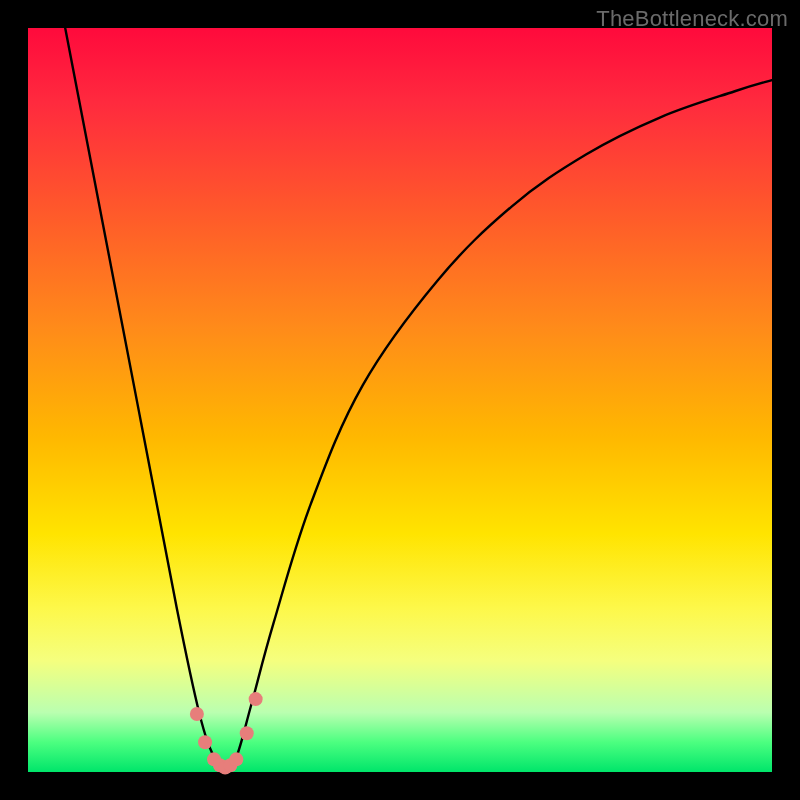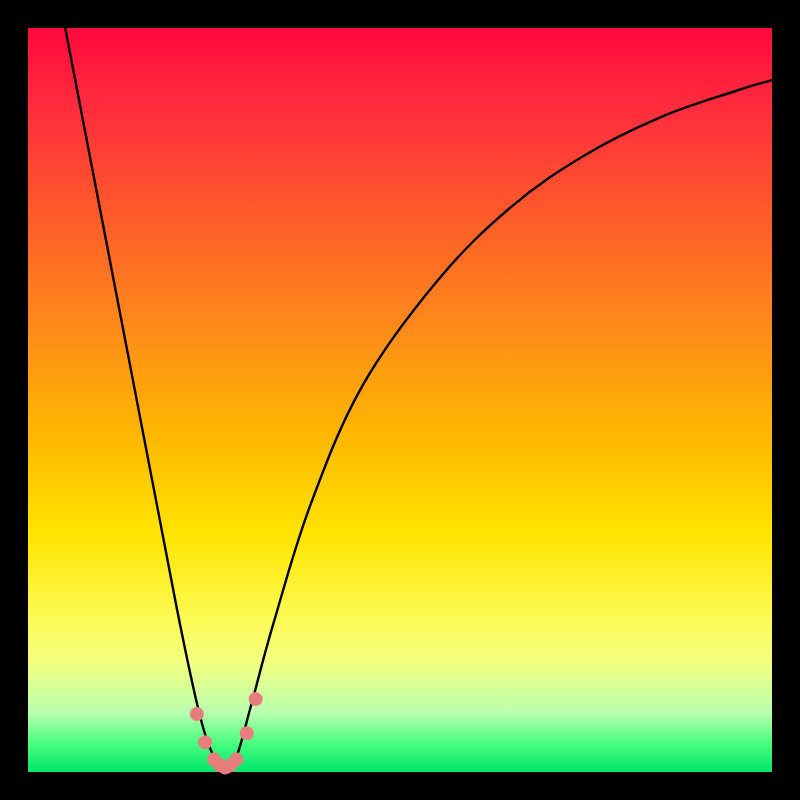--- a/index.html
+++ b/index.html
@@ -70,13 +70,14 @@
           <circle cx="186.00" cy="731.35" r="7" fill="#e77e7b" stroke="#d25a55" stroke-width="0"></circle>
           <circle cx="191.95" cy="737.30" r="7" fill="#e77e7b" stroke="#d25a55" stroke-width="0"></circle>
           <circle cx="197.16" cy="739.54" r="7" fill="#e77e7b" stroke="#d25a55" stroke-width="0"></circle>
           <circle cx="202.37" cy="737.30" r="7" fill="#e77e7b" stroke="#d25a55" stroke-width="0"></circle>
           <circle cx="208.32" cy="731.35" r="7" fill="#e77e7b" stroke="#d25a55" stroke-width="0"></circle>
           <circle cx="218.74" cy="705.31" r="7" fill="#e77e7b" stroke="#d25a55" stroke-width="0"></circle>
           <circle cx="227.66" cy="671.09" r="7" fill="#e77e7b" stroke="#d25a55" stroke-width="0"></circle>
         </g>
     </svg>
   </div>
+  <div class="watermark">TheBottleneck.com</div>
 </div>
 
 </body></html>

